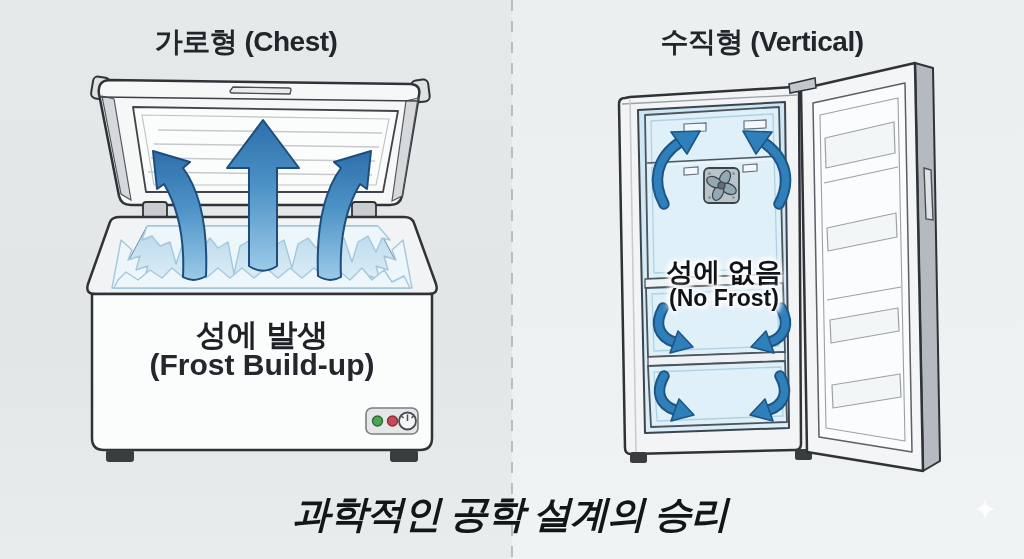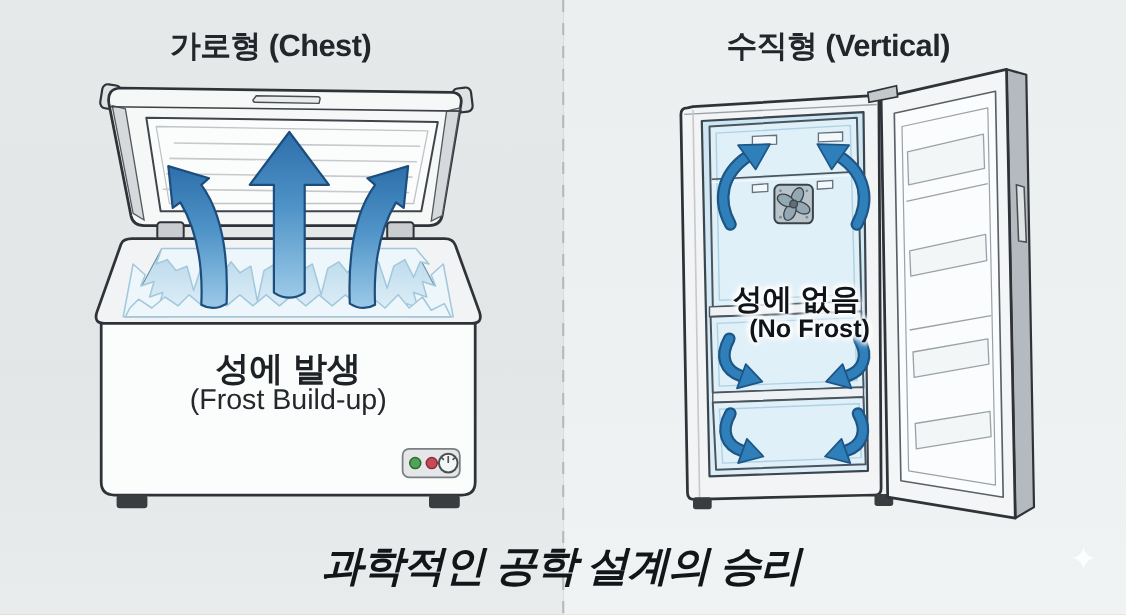--- a/index.html
+++ b/index.html
@@ -13,28 +13,28 @@
   .bg-right{left:512px;background:linear-gradient(180deg,#ecefef 0%,#eef1f1 60%,#f0f3f3 100%);}
   .divider{
     position:absolute;left:511px;top:0;width:2px;height:559px;
     background:repeating-linear-gradient(to bottom,#a7aeb3 0 11px,transparent 11px 21px);
     opacity:.75;
   }
   .illustration{position:absolute;left:0;top:0;}
   .label{position:absolute;transform:translateX(-50%);white-space:nowrap;text-align:center;}
   .panel-title{font-size:28px;font-weight:700;color:#22262a;letter-spacing:-.5px;}
   .chest-ko{font-size:31px;font-weight:700;color:#1e2226;}
-  .chest-en{font-size:26px;font-weight:400;color:#24282c;}
+  .chest-en{font-size:30px;font-weight:700;color:#24282c;}
   .halo{
     text-shadow:0 0 4px #fff,0 0 4px #fff,0 0 6px #fff,0 0 8px #fff,
                 0 0 10px #fff,2px 2px 4px #fff,-2px -2px 4px #fff;
     text-align:right;
   }
   .nofrost-ko{font-size:27px;font-weight:700;color:#101418;}
-  .nofrost-en{font-size:23px;font-weight:700;color:#101418;margin-left:12px;}
+  .nofrost-en{font-size:23px;font-weight:700;color:#101418;}
   .footer-caption{font-size:38px;font-weight:700;color:#131619;letter-spacing:-1px;}
   .sparkle{
     position:absolute;left:985px;top:509px;transform:translate(-50%,-50%);
     font-size:30px;color:rgba(255,255,255,.8);
   }
 </style>
 </head>
 <body>
 
 <div class="canvas">

